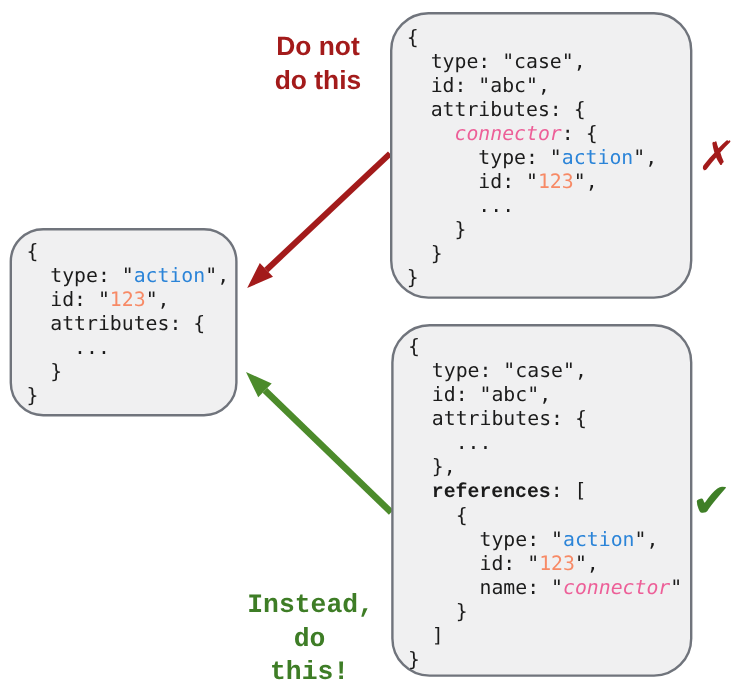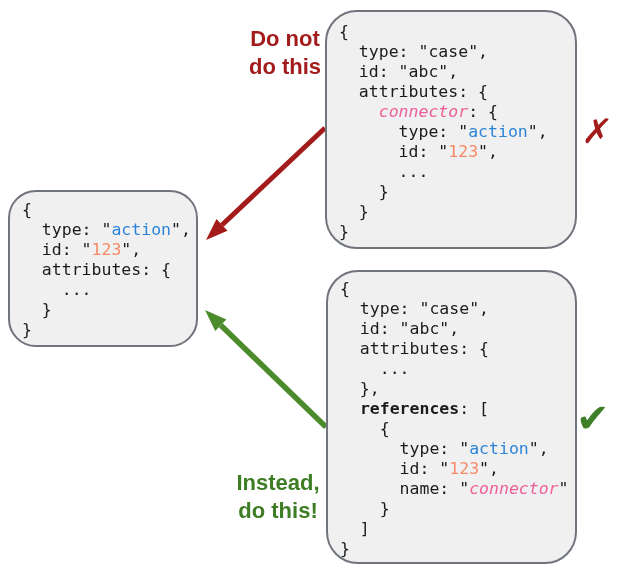--- a/index.html
+++ b/index.html
@@ -40,33 +40,32 @@
     color: var(--code-plain);
     padding: 8px 4px 0 12px;
   }
   .codebox-bad  .code { padding-top: 10px; }
   .codebox-good .code { padding-top: 7px; }
   .code-line { white-space: pre; }
   .tok-plain  { color: var(--code-plain); }
   .tok-blue   { color: var(--token-blue); text-align: right; }
   .tok-orange { color: var(--token-orange); }
   .tok-pink   { color: var(--token-pink); font-style: italic; }
-  .tok-bold   { color: var(--code-plain); font-weight: bold; }
+  .tok-bold   { color: var(--code-plain); font-weight: bold; font-family: Liberation Mono, monospace; }
 
   .label {
     position: absolute;
     font-weight: 700;
     font-size: 22px;
     line-height: 28px;
     text-align: center;
     white-space: pre-line;
-    margin-left: 20px;
   }
   .label-dont { left: 218px; top: 25px;  width: 94px;  color: var(--dont-red); }
-  .label-do   { left: 206px; top: 469px; width: 104px; color: var(--do-green); }
+  .label-do   { left: 206px; top: 491px; width: 104px; color: var(--do-green); font-family: Liberation Mono, monospace; }
 
   .mark {
     position: absolute;
     font-family: "DejaVu Sans", sans-serif;
     font-weight: 700;
     line-height: 1;
   }
   .mark-x     { left: 583px; top: 114px; font-size: 34px; color: var(--dont-red); transform: skewX(-8deg); }
   .mark-check { left: 576px; top: 398px; font-size: 40px; color: var(--check-green); }
 </style>

